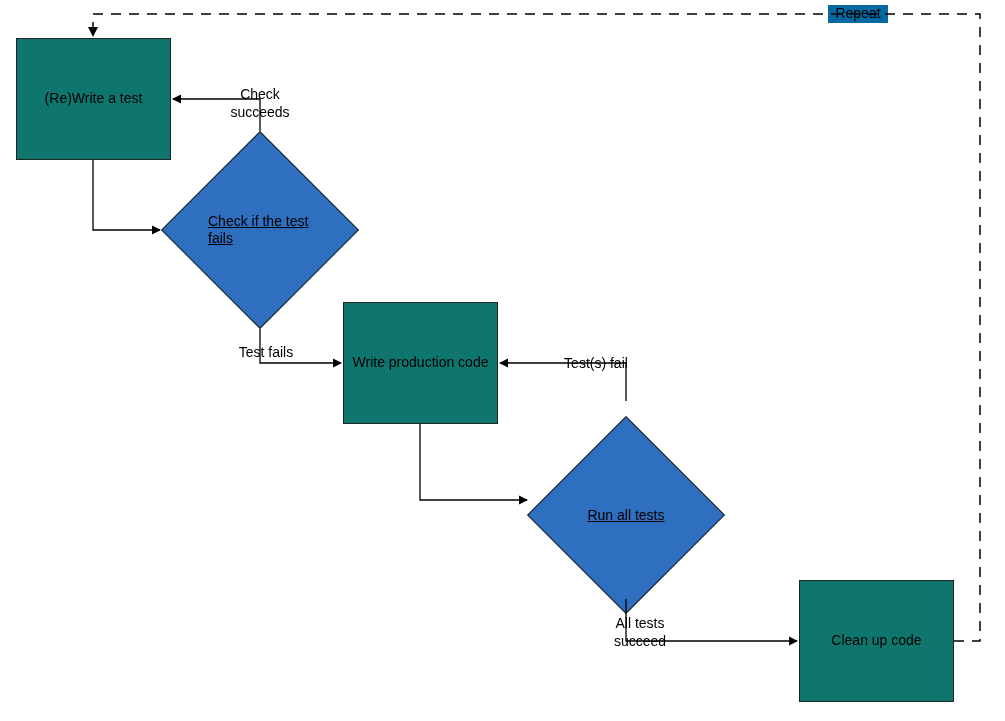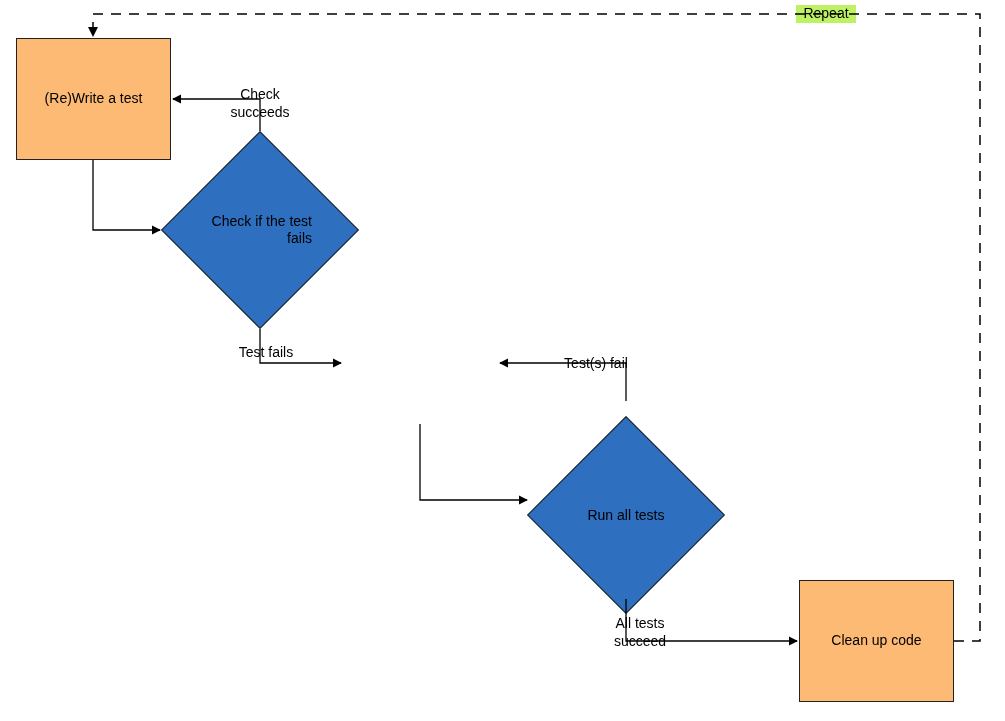--- a/index.html
+++ b/index.html
@@ -20,43 +20,44 @@
   .node {
     position: absolute;
     display: flex;
     align-items: center;
     justify-content: center;
     text-align: center;
     line-height: 1.25;
     box-sizing: border-box;
   }
   .process {
-    background: #fdba74;
+    background: #0f766e;
     border: 1px solid #222;
   }
   .decision-wrap {
     position: absolute;
   }
   .decision-shape {
     position: absolute;
     inset: 0;
     background: #2f6fbf;
     transform: rotate(45deg);
     border: 1px solid #222;
   }
   .decision-label {
     position: absolute;
     inset: 0;
     display: flex;
     align-items: center;
     justify-content: center;
-    text-align: right;
+    text-align: left;
     padding: 0 18px;
     color: #000;
     line-height: 1.2;
+    text-decoration: underline;
   }
   .label {
     position: absolute;
     text-align: center;
     line-height: 1.25;
   }
   svg.overlay {
     position: absolute;
     inset: 0;
     width: 1005px;
@@ -71,39 +72,42 @@
 
   <div class="node process" style="left:16px; top:38px; width:155px; height:122px;">
     <span>(Re)Write a test</span>
   </div>
 
   <div class="decision-wrap" style="left:190px; top:160px; width:140px; height:140px;">
     <div class="decision-shape"></div>
     <div class="decision-label">Check if the test fails</div>
   </div>
 
+  <div class="node process" style="left:343px; top:302px; width:155px; height:122px;">
+    <span>Write production code</span>
+  </div>
 
   <div class="decision-wrap" style="left:556px; top:445px; width:140px; height:140px;">
     <div class="decision-shape"></div>
     <div class="decision-label">Run all tests</div>
   </div>
 
   <div class="node process" style="left:799px; top:580px; width:155px; height:122px;text-align:right;">
     <span>Clean up code</span>
   </div>
 
   <div class="label" style="left:220px; top:86px; width:80px;">Check succeeds</div>
 
   <div class="label" style="left:236px; top:344px; width:60px;">Test fails</div>
 
   <div class="label" style="left:546px; top:355px; width:100px;">Test(s) fail</div>
 
   <div class="label" style="left:600px; top:615px; width:80px;">All tests succeed</div>
 
-  <div class="label" style="left:796px; top:5px; width:60px; background:#bef264;">Repeat</div>
+  <div class="label" style="left:828px; top:5px; width:60px; background:#0369a1;">Repeat</div>
 
   <svg class="overlay">
     <defs>
       <marker id="arrow" viewBox="0 0 10 10" refX="9" refY="5" markerWidth="7" markerHeight="7" orient="auto-start-reverse">
         <path d="M 0 0 L 10 5 L 0 10 z" fill="#000"></path>
       </marker>
     </defs>
 
     <path d="M 93 160 L 93 230 L 160 230" fill="none" stroke="#000" stroke-width="1.3" marker-end="url(#arrow)"></path>
 

